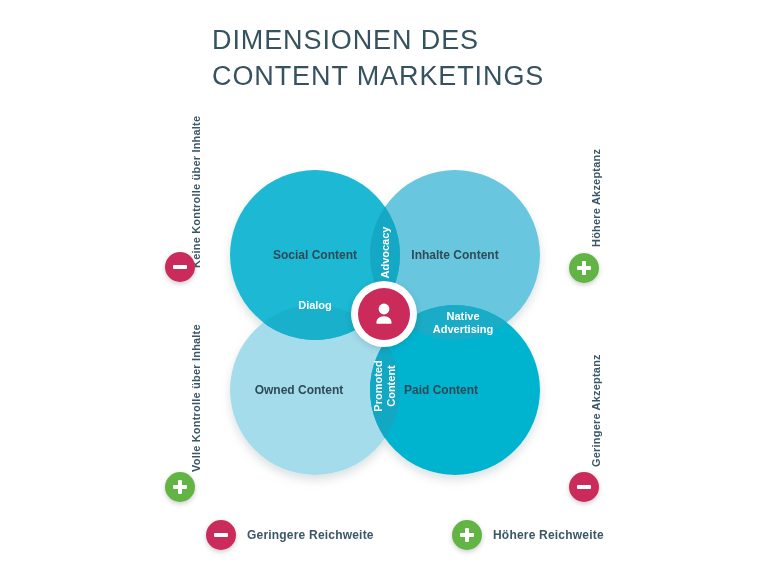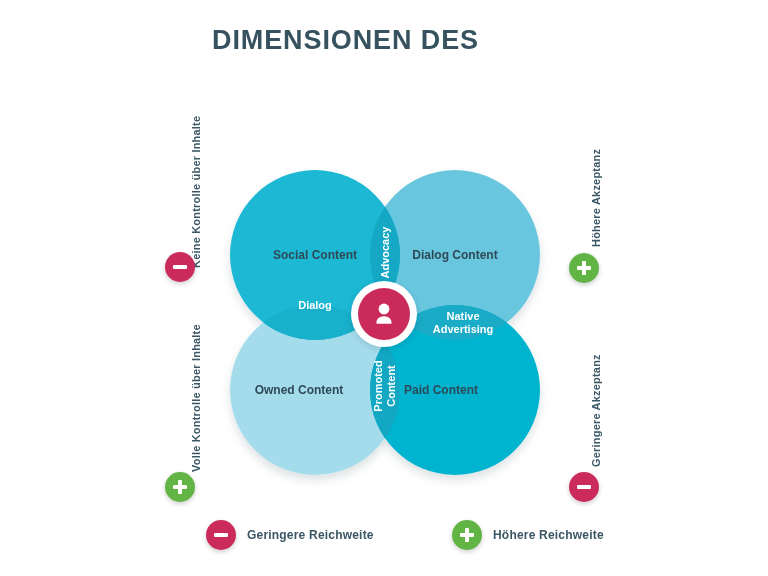--- a/index.html
+++ b/index.html
@@ -23,21 +23,21 @@
   }
 
   
   .title {
     position: absolute;
     left: 212px;
     top: 22px;
     width: 420px;
     color: #36525f;
     font-size: 27px;
-    font-weight: bold;
+    font-weight: normal;
     letter-spacing: 0.9px;
     line-height: 36px;
     text-transform: uppercase;
   }
   .title .l2 { display: block; }
 
   
   .badge {
     position: absolute;
     width: 30px;
@@ -137,20 +137,21 @@
     justify-content: center;
   }
 </style>
 </head>
 <body>
 
 <div id="stage">
 
   <div class="title">
     <span>DIMENSIONEN DES</span>
+    <span class="l2">CONTENT MARKETINGS</span>
   </div>
 
   <div class="vlabel" style="left:190px; top:268px;">Keine Kontrolle über Inhalte</div>
   <div class="badge minus" style="left:165px; top:252px;">
     <span class="bar-h"></span>
   </div>
 
   <div class="vlabel" style="left:190px; top:472px;">Volle Kontrolle über Inhalte</div>
   <div class="badge plus" style="left:165px; top:472px;">
     <span class="bar-h"></span>
@@ -221,21 +222,21 @@
         <circle cx="110" cy="240" r="85" fill="#19b0cb"></circle>
       </g>
       <g clip-path="url(#clip-paid)">
         <circle cx="250" cy="105" r="85" fill="#1aabc6"></circle>
         <circle cx="110" cy="240" r="85" fill="#12a7c2"></circle>
       </g>
     </svg>
 
     
     <div class="venn-label lbl-dark" style="left:60px; top:99px; width:100px;">Social Content</div>
-    <div class="venn-label lbl-dark" style="left:200px; top:99px; width:100px;">Dialog Content</div>
+    <div class="venn-label lbl-dark" style="left:200px; top:99px; width:100px;">Inhalte Content</div>
     <div class="venn-label lbl-dark" style="left:44px; top:234px; width:100px;">Owned Content</div>
     <div class="venn-label lbl-dark" style="left:186px; top:234px; width:100px;">Paid Content</div>
 
     
     <div class="venn-label lbl-white lbl-rot" style="left:140px; top:96px; width:80px;">Advocacy</div>
     <div class="venn-label lbl-white" style="left:80px; top:149px; width:60px;">Dialog</div>
     <div class="venn-label lbl-white lbl-wrap" style="left:215px; top:160px;text-align:center;">Native Advertising</div>
     <div class="venn-label lbl-white lbl-rot lbl-wrap" style="left:137px; top:223px;">Promoted Content</div>
   </div>
 

